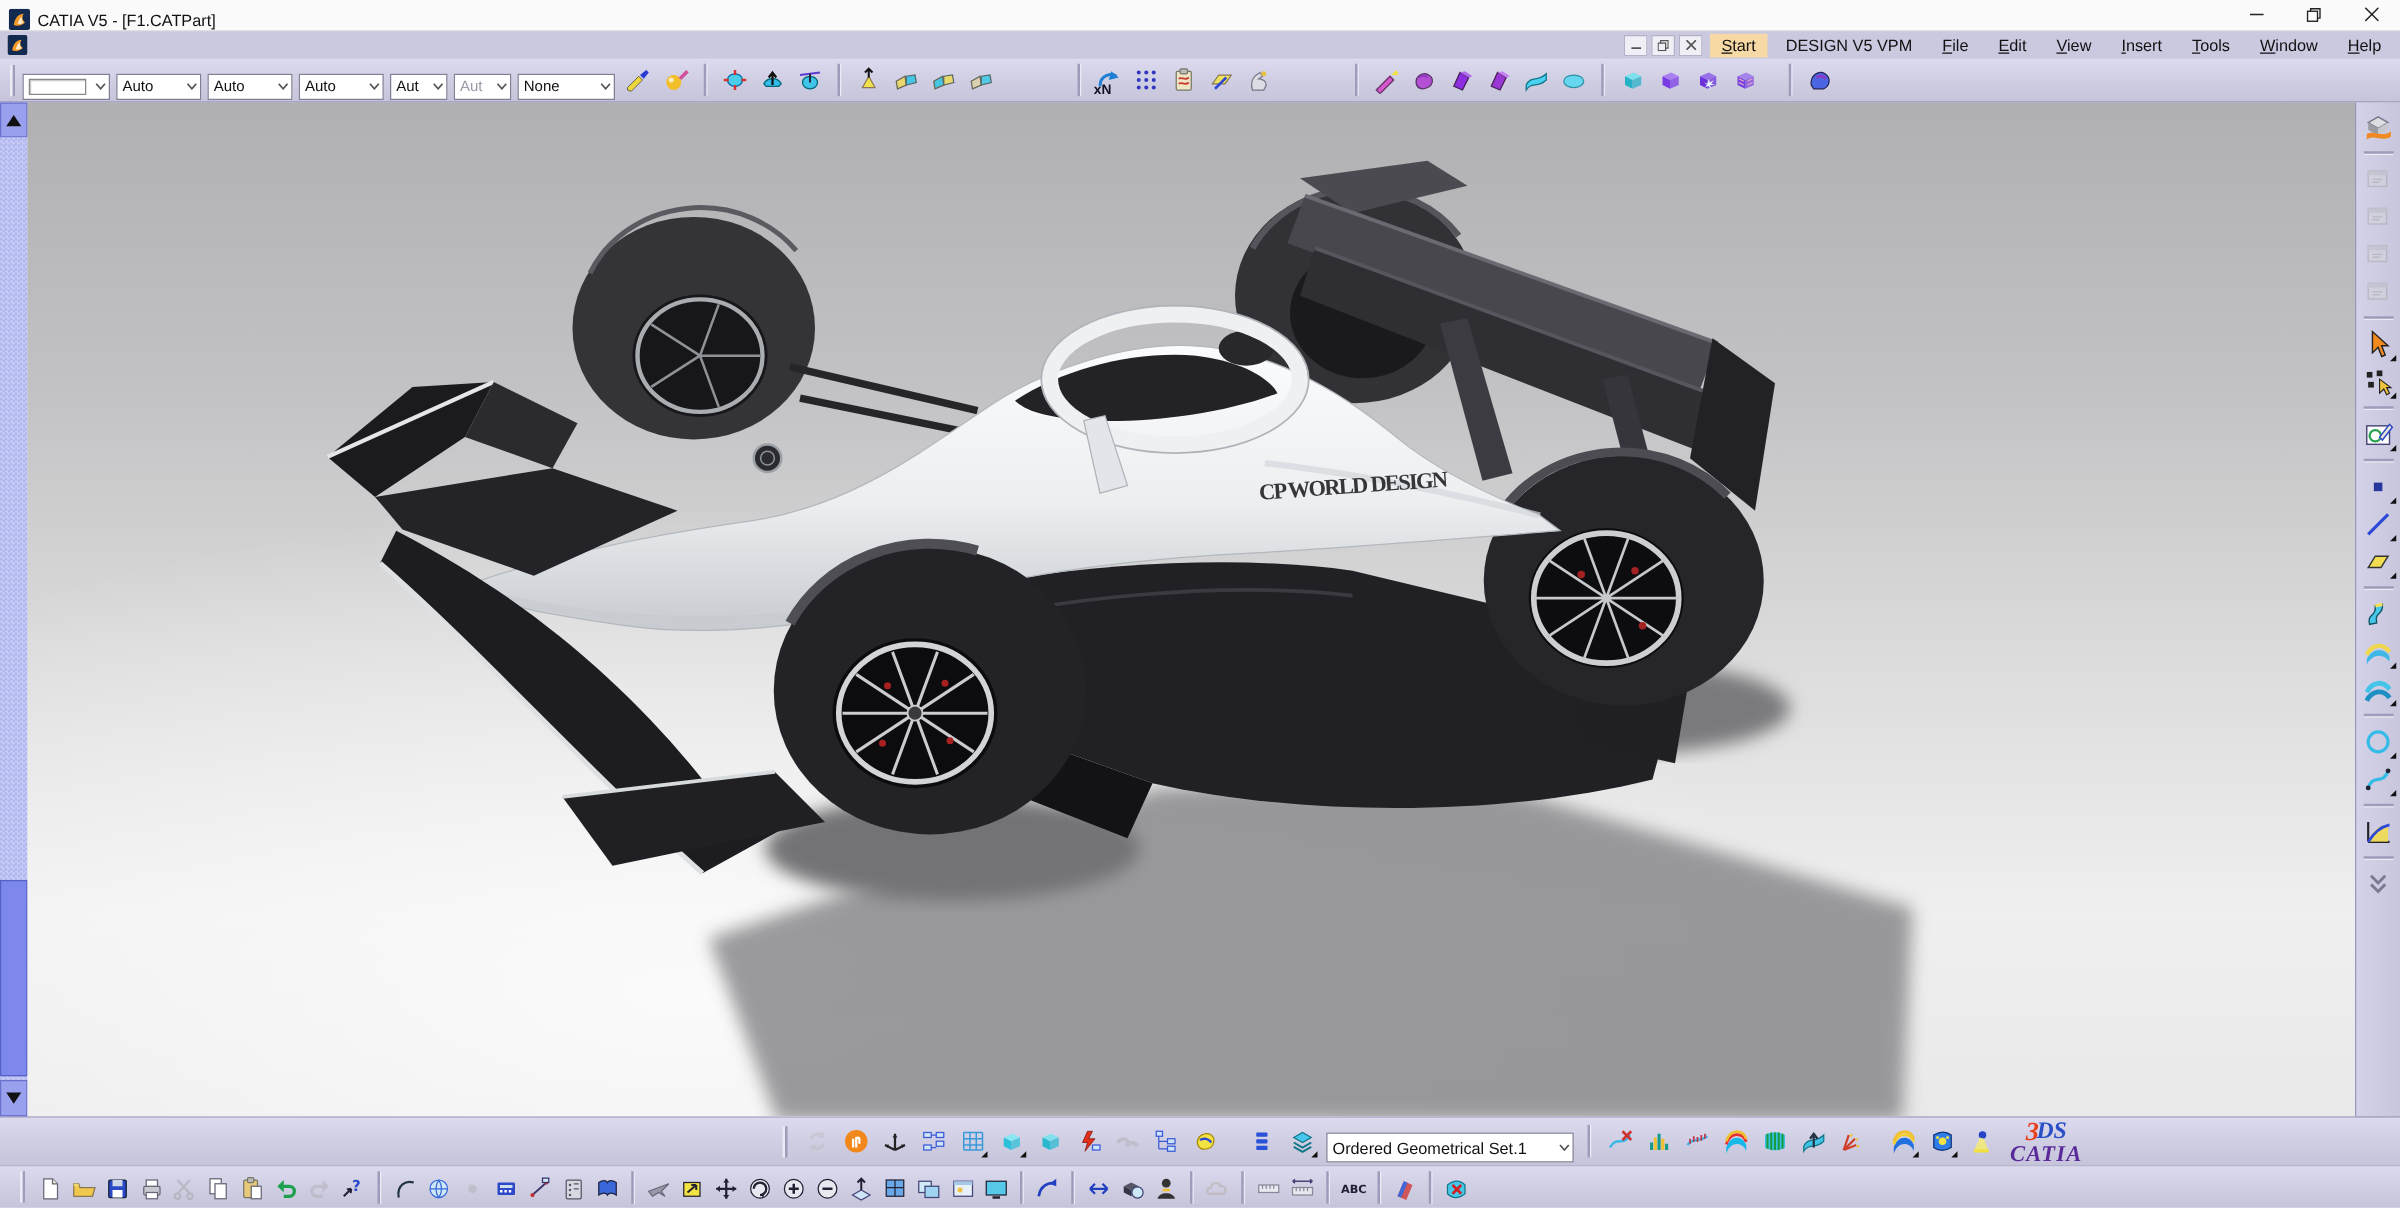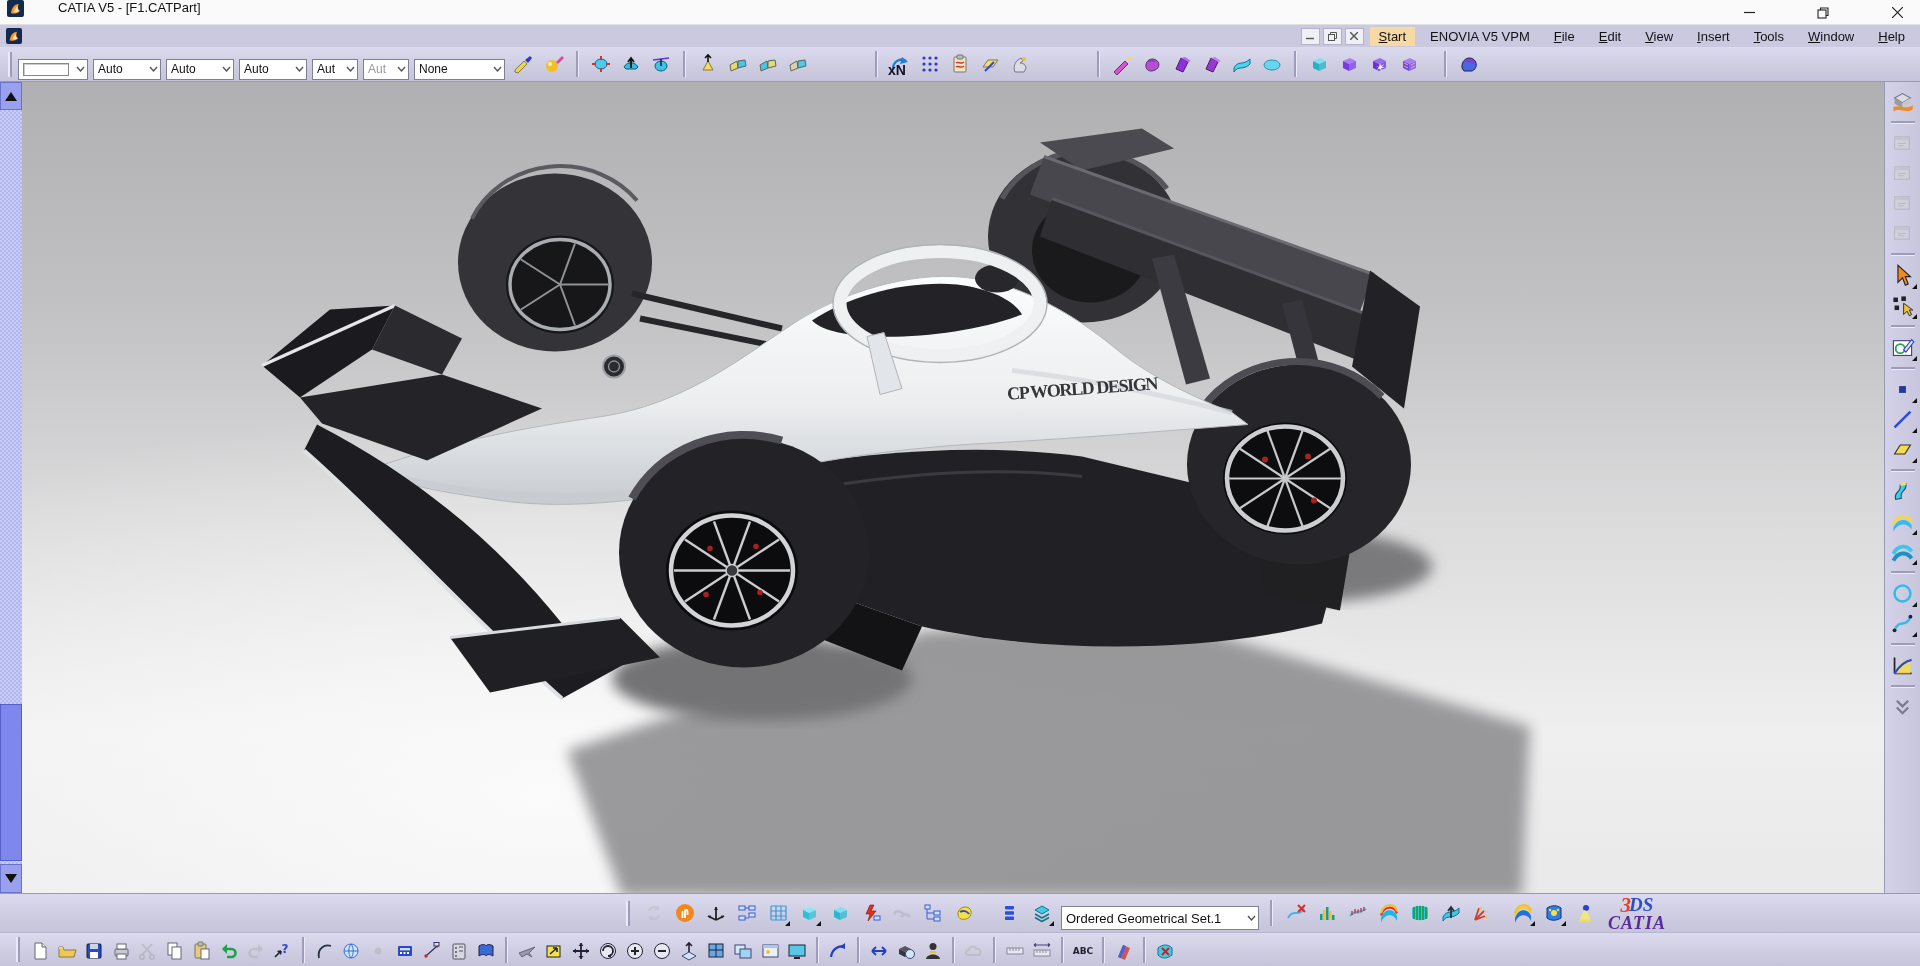--- a/index.html
+++ b/index.html
@@ -1,20 +1,20 @@
 <!DOCTYPE html>
 <html><head>
 <meta charset="utf-8">
 <style>
   * { margin:0; padding:0; box-sizing:border-box; }
   html,body { width:1920px; height:966px; overflow:hidden; font-family:"Liberation Sans",sans-serif; background:#d4d2e6; }
   #app { position:relative; width:1920px; height:966px; display:flex; flex-direction:column; }
 
   
-  .titlebar { height:25px; background:#fafafa; display:flex; align-items:flex-start; border-bottom:1px solid #e0e0e0;gap:28px; }
+  .titlebar { height:25px; background:#fafafa; display:flex; align-items:flex-end; border-bottom:1px solid #e0e0e0; }
   .titlebar .appicon { width:17px; height:17px; margin:0 6px 0 7px; }
   .titlebar .title { font-size:13px; color:#111; }
   .titlebar .spacer { flex:1; }
   .win-btn { width:46px; height:25px; display:flex; align-items:center; justify-content:center; color:#222; }
   .win-btn svg { display:block; }
 
   
   .menubar { height:22px; background:#cbc9e0; display:flex; align-items:center; padding-left:2px; }
   .menubar .appicon { width:16px; height:16px; margin:0 8px 0 4px; }
   .menu-item { font-size:13px; color:#111; padding:2px 9px; margin-right:6px; white-space:nowrap; cursor:default; }
@@ -25,21 +25,21 @@
 
   
   .toolbar { background:linear-gradient(180deg,#dcdaee 0%,#cfcde2 55%,#c6c4da 100%); display:flex; align-items:center; }
   .toolbar.top { height:35px; border-bottom:1px solid #9a98b8; padding-left:6px; }
   .tbtn { position:relative; width:27px; height:27px; flex:0 0 auto; display:flex; align-items:center; justify-content:center; border:1px solid transparent; }
   .tbtn .glyph { width:22px; height:22px; display:block; }
   .tbtn.disabled { opacity:.42; filter:grayscale(.9); }
   .tb-sep { width:2px; height:26px; background:#9e9cba; box-shadow:1px 0 0 #eceaf6; margin:0 6px; flex:0 0 auto; }
   .tb-handle { width:3px; height:25px; border-left:2px solid #eceaf6; border-right:2px solid #9e9cba; margin:0 6px 0 2px; flex:0 0 auto; }
   .fly { position:absolute; right:0; bottom:0; width:0; height:0; border-left:5px solid transparent; border-bottom:5px solid #111; }
-  .ilab { position:absolute; left:1px; bottom:-1px; font-size:14px; font-weight:bold; color:#112; font-style:normal; }
+  .ilab { position:absolute; left:1px; bottom:-1px; font-size:11px; font-weight:bold; color:#112; font-style:normal; }
 
   
   .combo { height:21px; background:#fff; border:1px solid #7f7f96; display:flex; align-items:center; margin-right:5px; flex:0 0 auto; font-size:12px; color:#111;margin-top:10px; }
   .combo .ctext { flex:1; padding:0 4px; white-space:nowrap; overflow:hidden; }
   .combo.disabled .ctext { color:#9a9aa8; }
   .combo .carr { width:14px; display:flex; align-items:center; justify-content:center; color:#555; flex:0 0 auto; }
   .combo .swatch { flex:1; height:13px; margin:0 4px; background:#fff; border:1px solid #888; box-shadow:inset 1px 1px 0 #ccc; }
 
   
   .mid { flex:1; display:flex; min-height:0; }
@@ -128,21 +128,21 @@
           <rect x="0.5" y="2.5" width="6" height="6" fill="none" stroke="#555"></rect>
           <path d="M2.5 2.5 V0.5 H8.5 V6.5 H6.5" fill="none" stroke="#555"></path>
         </svg>
       </span>
     <span class="mdi-btn" style="margin-right:6px;">
         <svg width="8" height="8" viewBox="0 0 8 8">
           <path d="M0 0 L8 8 M8 0 L0 8" stroke="#555" stroke-width="1.4"></path>
         </svg>
       </span>
   <div class="menu-item active"><span class="menu-label"><u>S</u>tart</span></div>
-      <div class="menu-item"><span class="menu-label">ENOVIA V5 VPM</span></div>
+      <div class="menu-item"><span class="menu-label">DESIGN V5 VPM</span></div>
       <div class="menu-item"><span class="menu-label"><u>F</u>ile</span></div>
       <div class="menu-item"><span class="menu-label"><u>E</u>dit</span></div>
       <div class="menu-item"><span class="menu-label"><u>V</u>iew</span></div>
       <div class="menu-item"><span class="menu-label"><u>I</u>nsert</span></div>
       <div class="menu-item"><span class="menu-label"><u>T</u>ools</span></div>
       <div class="menu-item"><span class="menu-label"><u>W</u>indow</span></div>
       <div class="menu-item"><span class="menu-label"><u>H</u>elp</span></div>
     </div>
 
   <div class="toolbar top">
@@ -189,21 +189,21 @@
           </span>
         </div>
         <div class="combo disabled" style="width: 46px;">
           <span class="ctext">Aut</span>
           <span class="carr">
             <svg width="9" height="6" viewBox="0 0 9 6">
               <path d="M1 1 L4.5 5 L8 1" fill="none" stroke="#555" stroke-width="1.4"></path>
             </svg>
           </span>
         </div>
-        <div class="combo" style="width: 91px;">
+        <div class="combo" style="width: 78px;">
           <span class="ctext">None</span>
           <span class="carr">
             <svg width="9" height="6" viewBox="0 0 9 6">
               <path d="M1 1 L4.5 5 L8 1" fill="none" stroke="#555" stroke-width="1.4"></path>
             </svg>
           </span>
         </div>
       </div>
     <div id="topicons" style="display:flex;align-items:center;gap:3px;">
 

